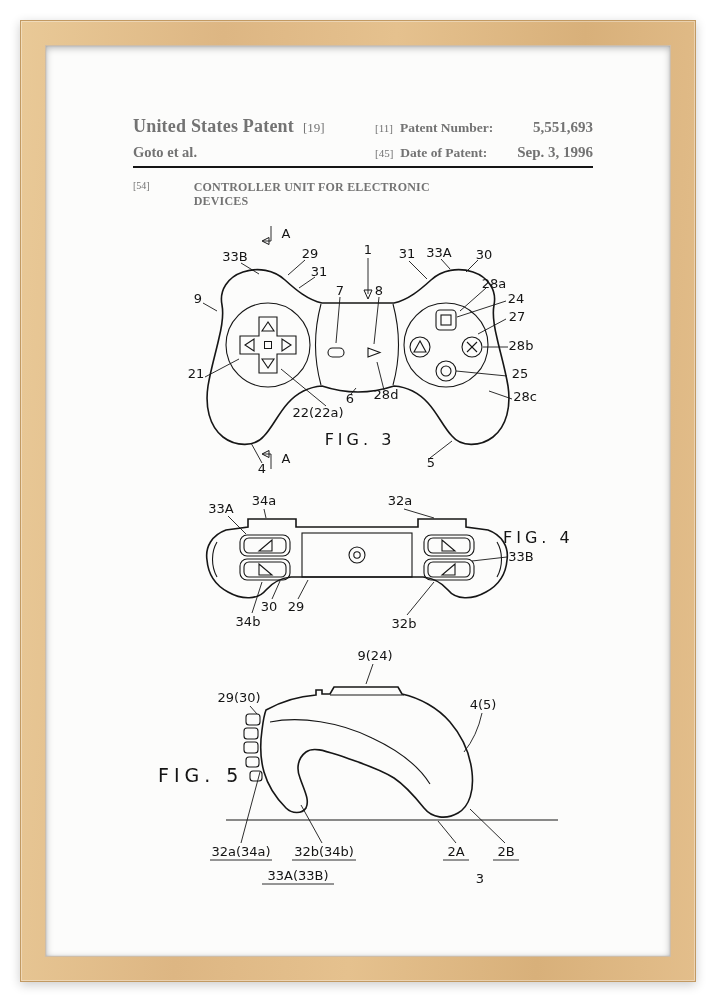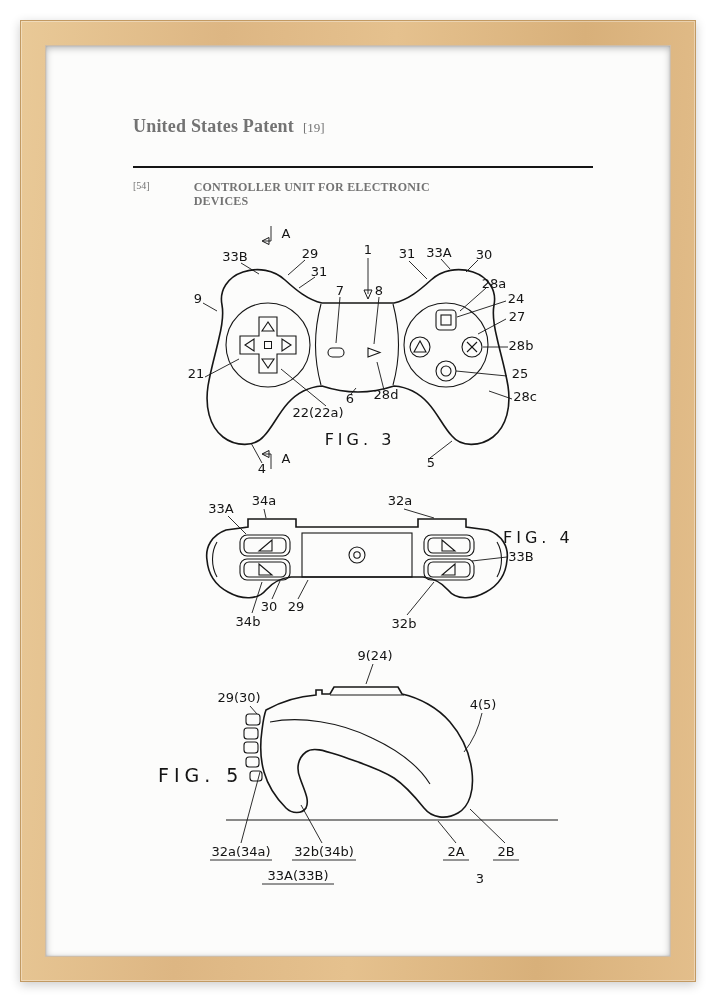--- a/index.html
+++ b/index.html
@@ -44,20 +44,33 @@
   <div class="frame">
     <div class="matte"></div>
   </div>
 
   <div class="page">
 
     <div class="header">
       <div class="h-row">
         <span class="h-title">United States Patent</span>
         <span class="h-ref">[19]</span>
+        <span class="h-right">
+          <span class="h-r-ref">[11]</span>
+          <span class="h-r-label">Patent Number:</span>
+          <span class="h-r-value">5,551,693</span>
+        </span>
+      </div>
+      <div class="h-row h-row2">
+        <span class="h-authors">Goto et al.</span>
+        <span class="h-right">
+          <span class="h-r-ref">[45]</span>
+          <span class="h-r-label">Date of Patent:</span>
+          <span class="h-r-value">Sep. 3, 1996</span>
+        </span>
       </div>
     </div>
     <div class="rule"></div>
 
     <div class="title54">
       <span class="t54-ref">[54]</span>
       <span class="t54-text">
         <span>CONTROLLER UNIT FOR ELECTRONIC</span><br>
         <span>DEVICES</span>
       </span>

